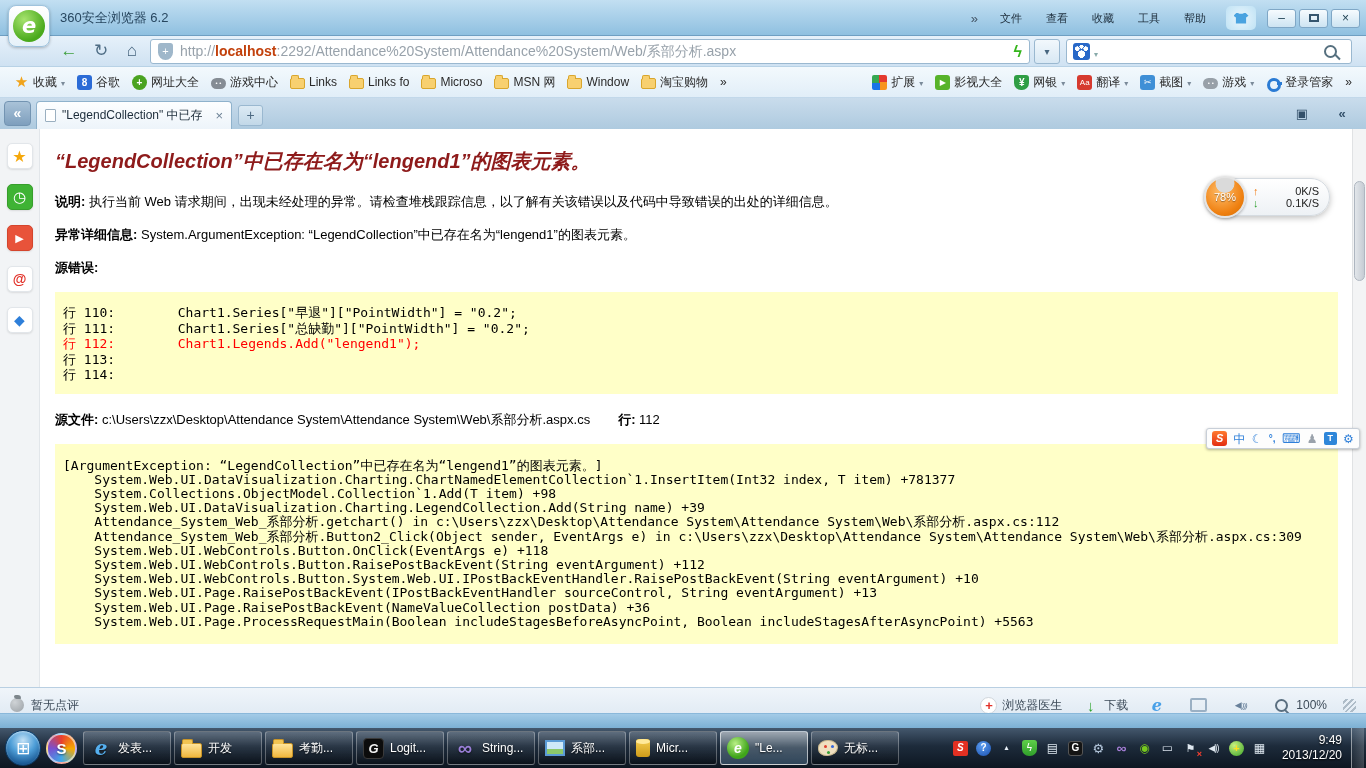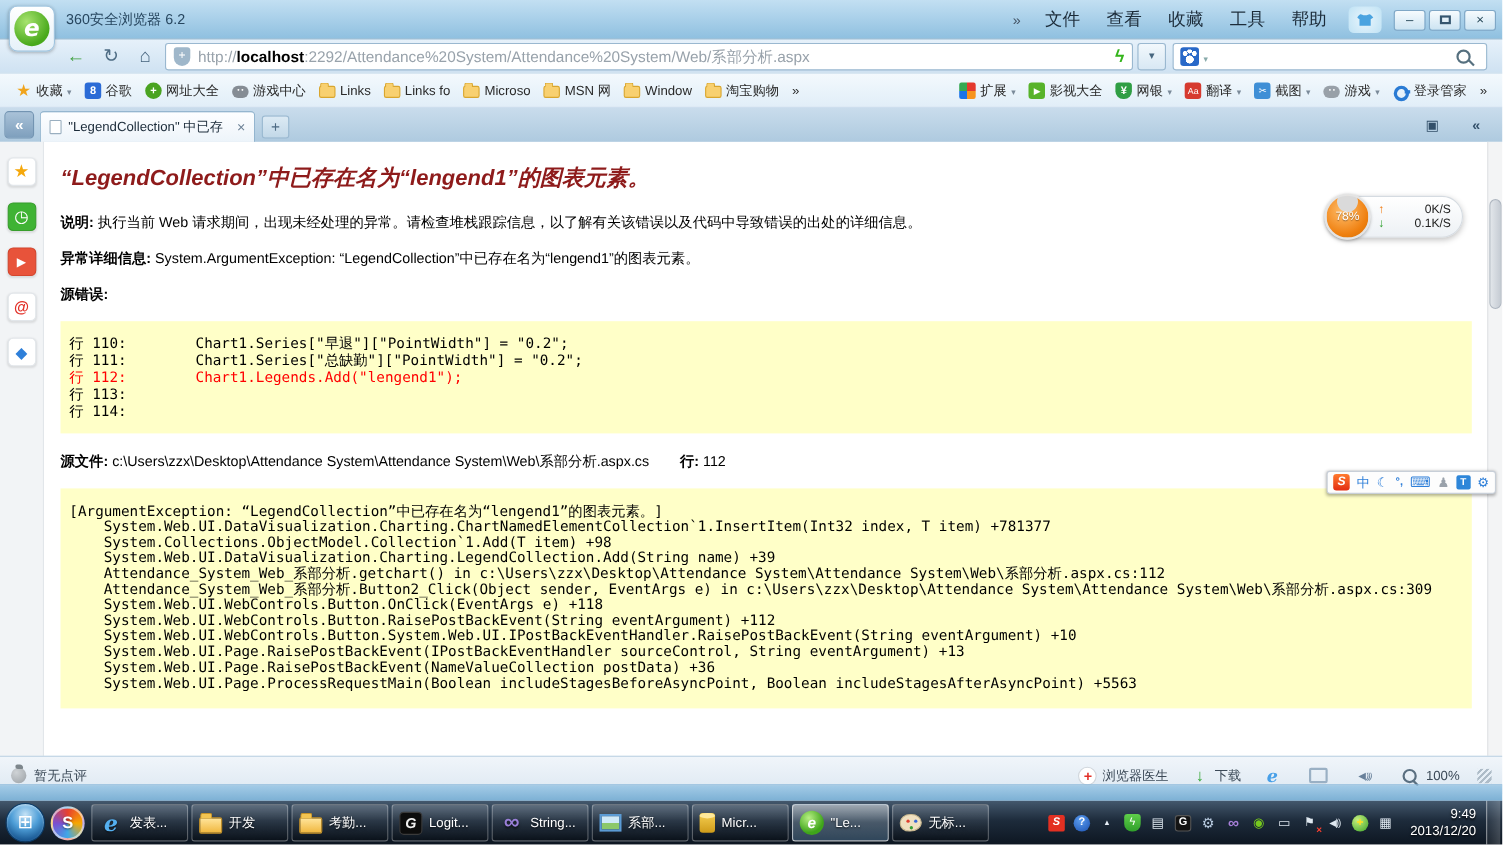--- a/index.html
+++ b/index.html
@@ -8,35 +8,35 @@
   .screen{position:relative;width:1366px;height:768px;overflow:hidden;background:#fff}
 
   
   .titlebar{position:absolute;left:0;top:0;right:0;height:36px;background:linear-gradient(#c2dff2,#8fc0e0);border-bottom:1px solid #6f9fc2}
   .logo{position:absolute;left:8px;top:5px;width:42px;height:42px;background:linear-gradient(#ffffff,#e6f1f9);border:1px solid #9fc3dd;border-radius:8px;box-shadow:0 1px 3px rgba(0,0,0,.25);z-index:30;display:flex;align-items:center;justify-content:center}
   .logo-e{width:32px;height:32px;border-radius:50%;background:radial-gradient(circle at 35% 30%,#a6e36e,#49a91c 70%);color:#fff;font:bold italic 21px/32px "DejaVu Sans",sans-serif;text-align:center}
   .wtitle{position:absolute;left:60px;top:9px;font-size:13px;color:#27465f}
   .menubar{position:absolute;right:6px;top:0;height:36px;display:flex;align-items:center}
   .menu-more{color:#456;font-size:13px;margin-right:10px}
   .menus{display:flex}
-  .menu-item{padding:0 12px;font-size:16px;color:#1c2c3a;cursor:default}
+  .menu-item{padding:0 12px;font-size:11px;color:#1c2c3a;cursor:default}
   .skin-btn{width:30px;height:24px;margin:0 8px;border-radius:5px;background:radial-gradient(circle,#eaf6fd,#bfe2f4);display:flex;align-items:center;justify-content:center}
   .shirt{width:15px;height:11px;background:#3e9bd8;background:#4aa3e0;clip-path:polygon(22% 0,40% 12%,60% 12%,78% 0,100% 30%,84% 46%,84% 100%,16% 100%,16% 46%,0 30%)}
   .winbtn{width:29px;height:19px;margin-left:3px;background:linear-gradient(#f6fbfe,#cde4f2);border:1px solid #7fa7c6;border-radius:3px;display:flex;align-items:center;justify-content:center;font-size:12px;color:#245;line-height:1}
   .winbtn .rect{width:10px;height:8px;border:2px solid #35566f}
   
   .toolbar{position:absolute;left:0;top:36px;right:0;height:31px;background:linear-gradient(#e6f1fa,#cfe2f2);border-bottom:1px solid #b8d2e6}
   .nav{position:absolute;top:3px;width:26px;height:24px;text-align:center;line-height:24px;font-size:17px}
   .nav.back{left:56px;color:#3fa03f;font-weight:bold}.nav.back::before{content:"←"}
   .nav.refresh{left:88px;color:#4f6d85}.nav.refresh::before{content:"↻"}
   .nav.home{left:119px;color:#44627c}.nav.home::before{content:"⌂"}
   .urlbox{position:absolute;left:150px;top:3px;width:880px;height:25px;background:#fff;border:1px solid #9ab8d0;border-radius:3px;display:flex;align-items:center;padding:0 7px;gap:7px}
   .shield{width:15px;height:17px;background:#9fb7ca;border-radius:3px 3px 8px 8px;color:#fff;font-size:11px;line-height:16px;text-align:center;flex:0 0 auto}.shield::before{content:"+"}
   .url{flex:1;font-size:14px;color:#98a2ab;white-space:nowrap;overflow:hidden}
-  .u-host{color:#000000;font-weight:bold}
+  .u-host{color:#c2410c;font-weight:bold}
   .bolt::before{content:"ϟ";color:#35b51c;font-weight:bold;font-size:16px}
   .urldrop{position:absolute;left:1034px;top:3px;width:26px;height:25px;background:linear-gradient(#f2f8fc,#d8e8f4);border:1px solid #9ab8d0;border-radius:3px;text-align:center;line-height:23px;color:#47667f;font-size:10px}.urldrop::before{content:"▾"}
   .searchbox{position:absolute;left:1066px;top:3px;width:286px;height:25px;background:#fff;border:1px solid #9ab8d0;border-radius:3px;display:flex;align-items:center;padding:0 6px;gap:4px}
   .paw{width:17px;height:17px;border-radius:3px;background:#2868c8;position:relative;flex:0 0 auto}
   .paw::before{content:"";position:absolute;inset:2px;background:radial-gradient(circle at 50% 70%,#fff 0 32%,transparent 34%),radial-gradient(circle at 18% 28%,#fff 0 15%,transparent 17%),radial-gradient(circle at 50% 12%,#fff 0 15%,transparent 17%),radial-gradient(circle at 82% 28%,#fff 0 15%,transparent 17%)}
   .pawdrop::before{content:"▾";font-size:8px;color:#8aa}
   .searchinput{flex:1;border:none;outline:none;background:transparent;font-size:13px;min-width:10px}
   .mag{position:relative;width:13px;height:13px;border:2px solid #56707f;border-radius:50%;margin-right:8px;flex:0 0 auto}
   .mag::after{content:"";position:absolute;width:7px;height:2px;background:#56707f;transform:rotate(45deg);right:-6px;bottom:-2px}
   

